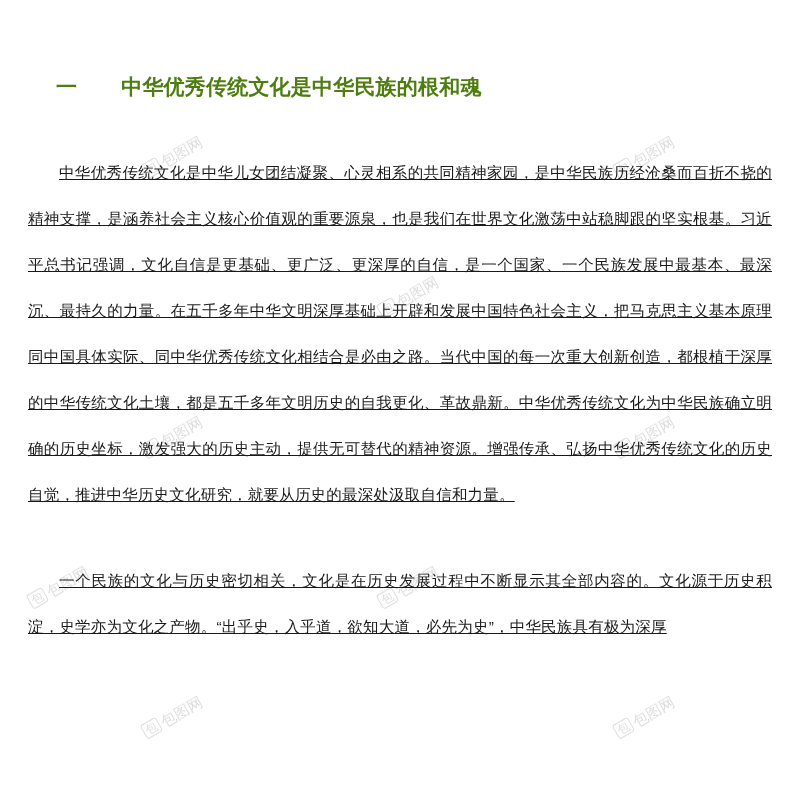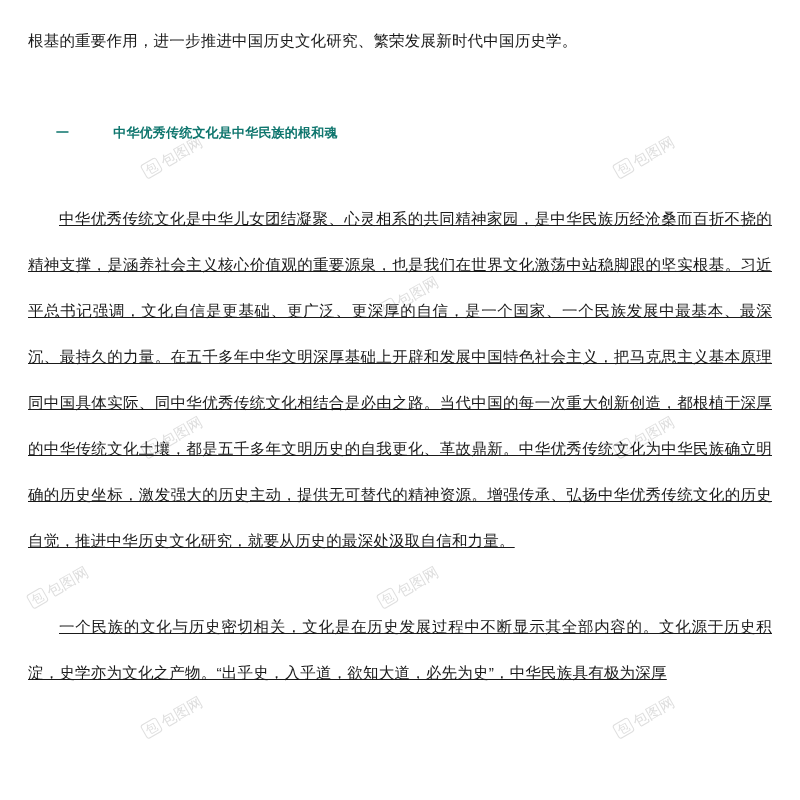--- a/index.html
+++ b/index.html
@@ -29,23 +29,23 @@
     text-align: justify;
     margin: 0;
     white-space: pre-wrap;
   }
   .para-continued {
     margin-bottom: 0;
   }
   .spacer-lg { height: 46px; }
   .spacer-md { height: 40px; }
   .heading {
-    font-size: 13px;
+    font-size: 21px;
     line-height: 46px;
-    color: #0f766e;
+    color: #4d7c0f;
     margin: 0;
     letter-spacing: 0.2px;
   }
   .heading .num {
     display: inline-block;
     padding-left: 28px;
     padding-right: 44px;
   }
   .body-block {
     margin-top: 0;
@@ -88,21 +88,20 @@
     <span class="wm" style="left:612px; top:428px;"><span class="wm-mark">包</span><span>包图网</span></span>
     <span class="wm" style="left:376px; top:288px;"><span class="wm-mark">包</span><span>包图网</span></span>
     <span class="wm" style="left:376px; top:578px;"><span class="wm-mark">包</span><span>包图网</span></span>
     <span class="wm" style="left:26px; top:578px;"><span class="wm-mark">包</span><span>包图网</span></span>
     <span class="wm" style="left:612px; top:708px;"><span class="wm-mark">包</span><span>包图网</span></span>
     <span class="wm" style="left:140px; top:708px;"><span class="wm-mark">包</span><span>包图网</span></span>
   </div>
 
   <div class="content">
 
-    <p class="para para-continued">根基的重要作用，进一步推进中国历史文化研究、繁荣发展新时代中国历史学。</p>
 
     <div class="spacer-lg"></div>
 
     <h2 class="heading"><span class="num">一</span><span>中华优秀传统文化是中华民族的根和魂</span></h2>
 
     <div class="spacer-md"></div>
 
     <p class="para indent2 body-block">中华优秀传统文化是中华儿女团结凝聚、心灵相系的共同精神家园，是中华民族历经沧桑而百折不挠的精神支撑，是涵养社会主义核心价值观的重要源泉，也是我们在世界文化激荡中站稳脚跟的坚实根基。习近平总书记强调，文化自信是更基础、更广泛、更深厚的自信，是一个国家、一个民族发展中最基本、最深沉、最持久的力量。在五千多年中华文明深厚基础上开辟和发展中国特色社会主义，把马克思主义基本原理同中国具体实际、同中华优秀传统文化相结合是必由之路。当代中国的每一次重大创新创造，都根植于深厚的中华传统文化土壤，都是五千多年文明历史的自我更化、革故鼎新。中华优秀传统文化为中华民族确立明确的历史坐标，激发强大的历史主动，提供无可替代的精神资源。增强传承、弘扬中华优秀传统文化的历史自觉，推进中华历史文化研究，就要从历史的最深处汲取自信和力量。</p>
 
     <div class="spacer-md"></div>

